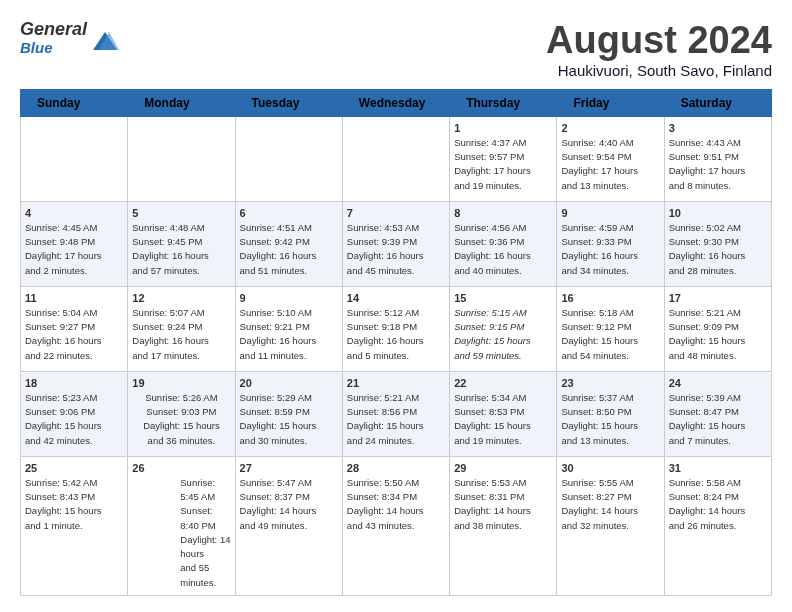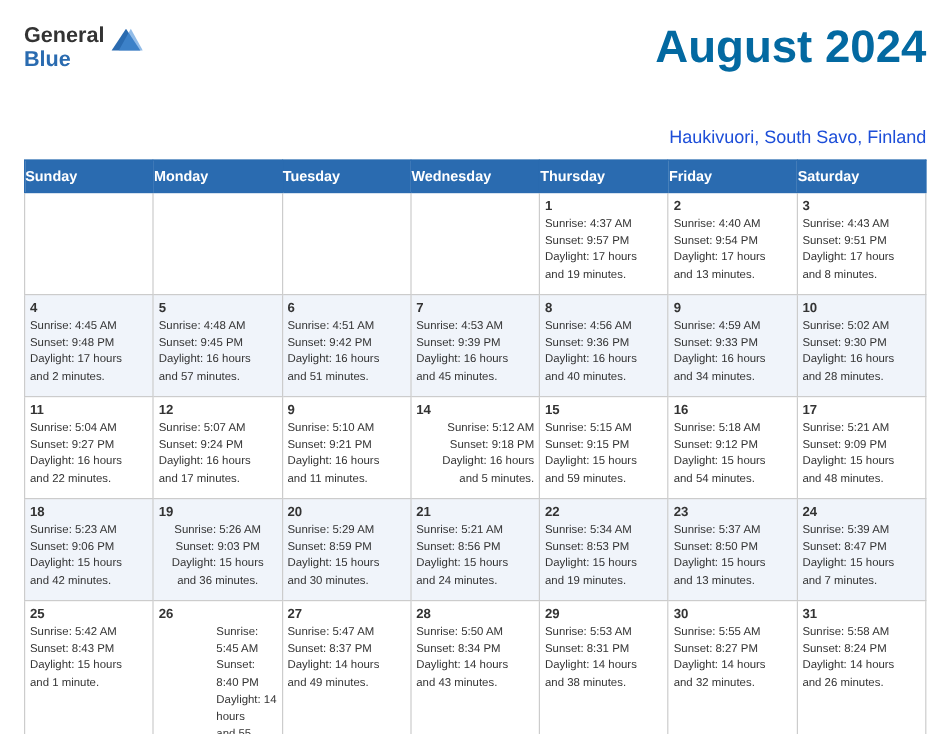--- a/index.html
+++ b/index.html
@@ -11,67 +11,67 @@
       padding: 20px;
     }
     .header {
       display: flex;
       justify-content: space-between;
       align-items: flex-start;
       margin-bottom: 10px;
     }
     .logo {
       display: flex;
-      align-items: flex-start;
+      align-items: flex-end;
+      font-style: italic;
     }
     .logo-text {
       display: flex;
       flex-direction: column;
       line-height: 1.1;
     }
     .logo-general {
       font-size: 18px;
       font-weight: bold;
       color: #333;
     }
     .logo-blue {
-      font-size: 18px;
+      font-size: 15px;
       font-weight: bold;
       color: #2a6bb0;
     }
     .logo-icon {
       width: 28px;
       height: 28px;
       margin-left: 4px;
     }
     .title-section {
       text-align: right;
     }
     .month-year {
       font-size: 38px;
       font-weight: bold;
-      color: #0369a1;
+      color: #404040;
       line-height: 1.1;
     }
     .location {
       font-size: 15px;
-      color: #1d4ed8;
-      margin-top: 44px;
+      color: #0f172a;
     }
     table {
       width: 100%;
       border-collapse: collapse;
       table-layout: fixed;
     }
     thead tr th {
       background-color: #2a6bb0;
-      color: #ffffff;
+      color: #000000;
       font-size: 12px;
       font-weight: bold;
-      padding: 6px 0;
+      padding: 6px 16px;
       text-align: left;
       border: 1px solid #2a6bb0;
     }
     tbody tr td {
       border: 1px solid #ccc;
       vertical-align: top;
       padding: 5px 4px;
       font-size: 9.5px;
       color: #333;
       height: 85px;
@@ -222,28 +222,28 @@
         </td>
         <td>
           <div class="day-number">9</div>
           <div class="day-info" style="white-space: pre-line;">Sunrise: 5:10 AM
 Sunset: 9:21 PM
 Daylight: 16 hours
 and 11 minutes.</div>
         </td>
         <td>
           <div class="day-number">14</div>
-          <div class="day-info" style="white-space: pre-line; text-align: right;">Sunrise: 5:12 AM
+          <div class="day-info" style="white-space: pre-line;">Sunrise: 5:12 AM
 Sunset: 9:18 PM
 Daylight: 16 hours
 and 5 minutes.</div>
         </td>
         <td>
           <div class="day-number">15</div>
-          <div class="day-info" style="white-space: pre-line;">Sunrise: 5:15 AM
+          <div class="day-info" style="white-space: pre-line; font-style: italic;">Sunrise: 5:15 AM
 Sunset: 9:15 PM
 Daylight: 15 hours
 and 59 minutes.</div>
         </td>
         <td>
           <div class="day-number">16</div>
           <div class="day-info" style="white-space: pre-line;">Sunrise: 5:18 AM
 Sunset: 9:12 PM
 Daylight: 15 hours
 and 54 minutes.</div>

